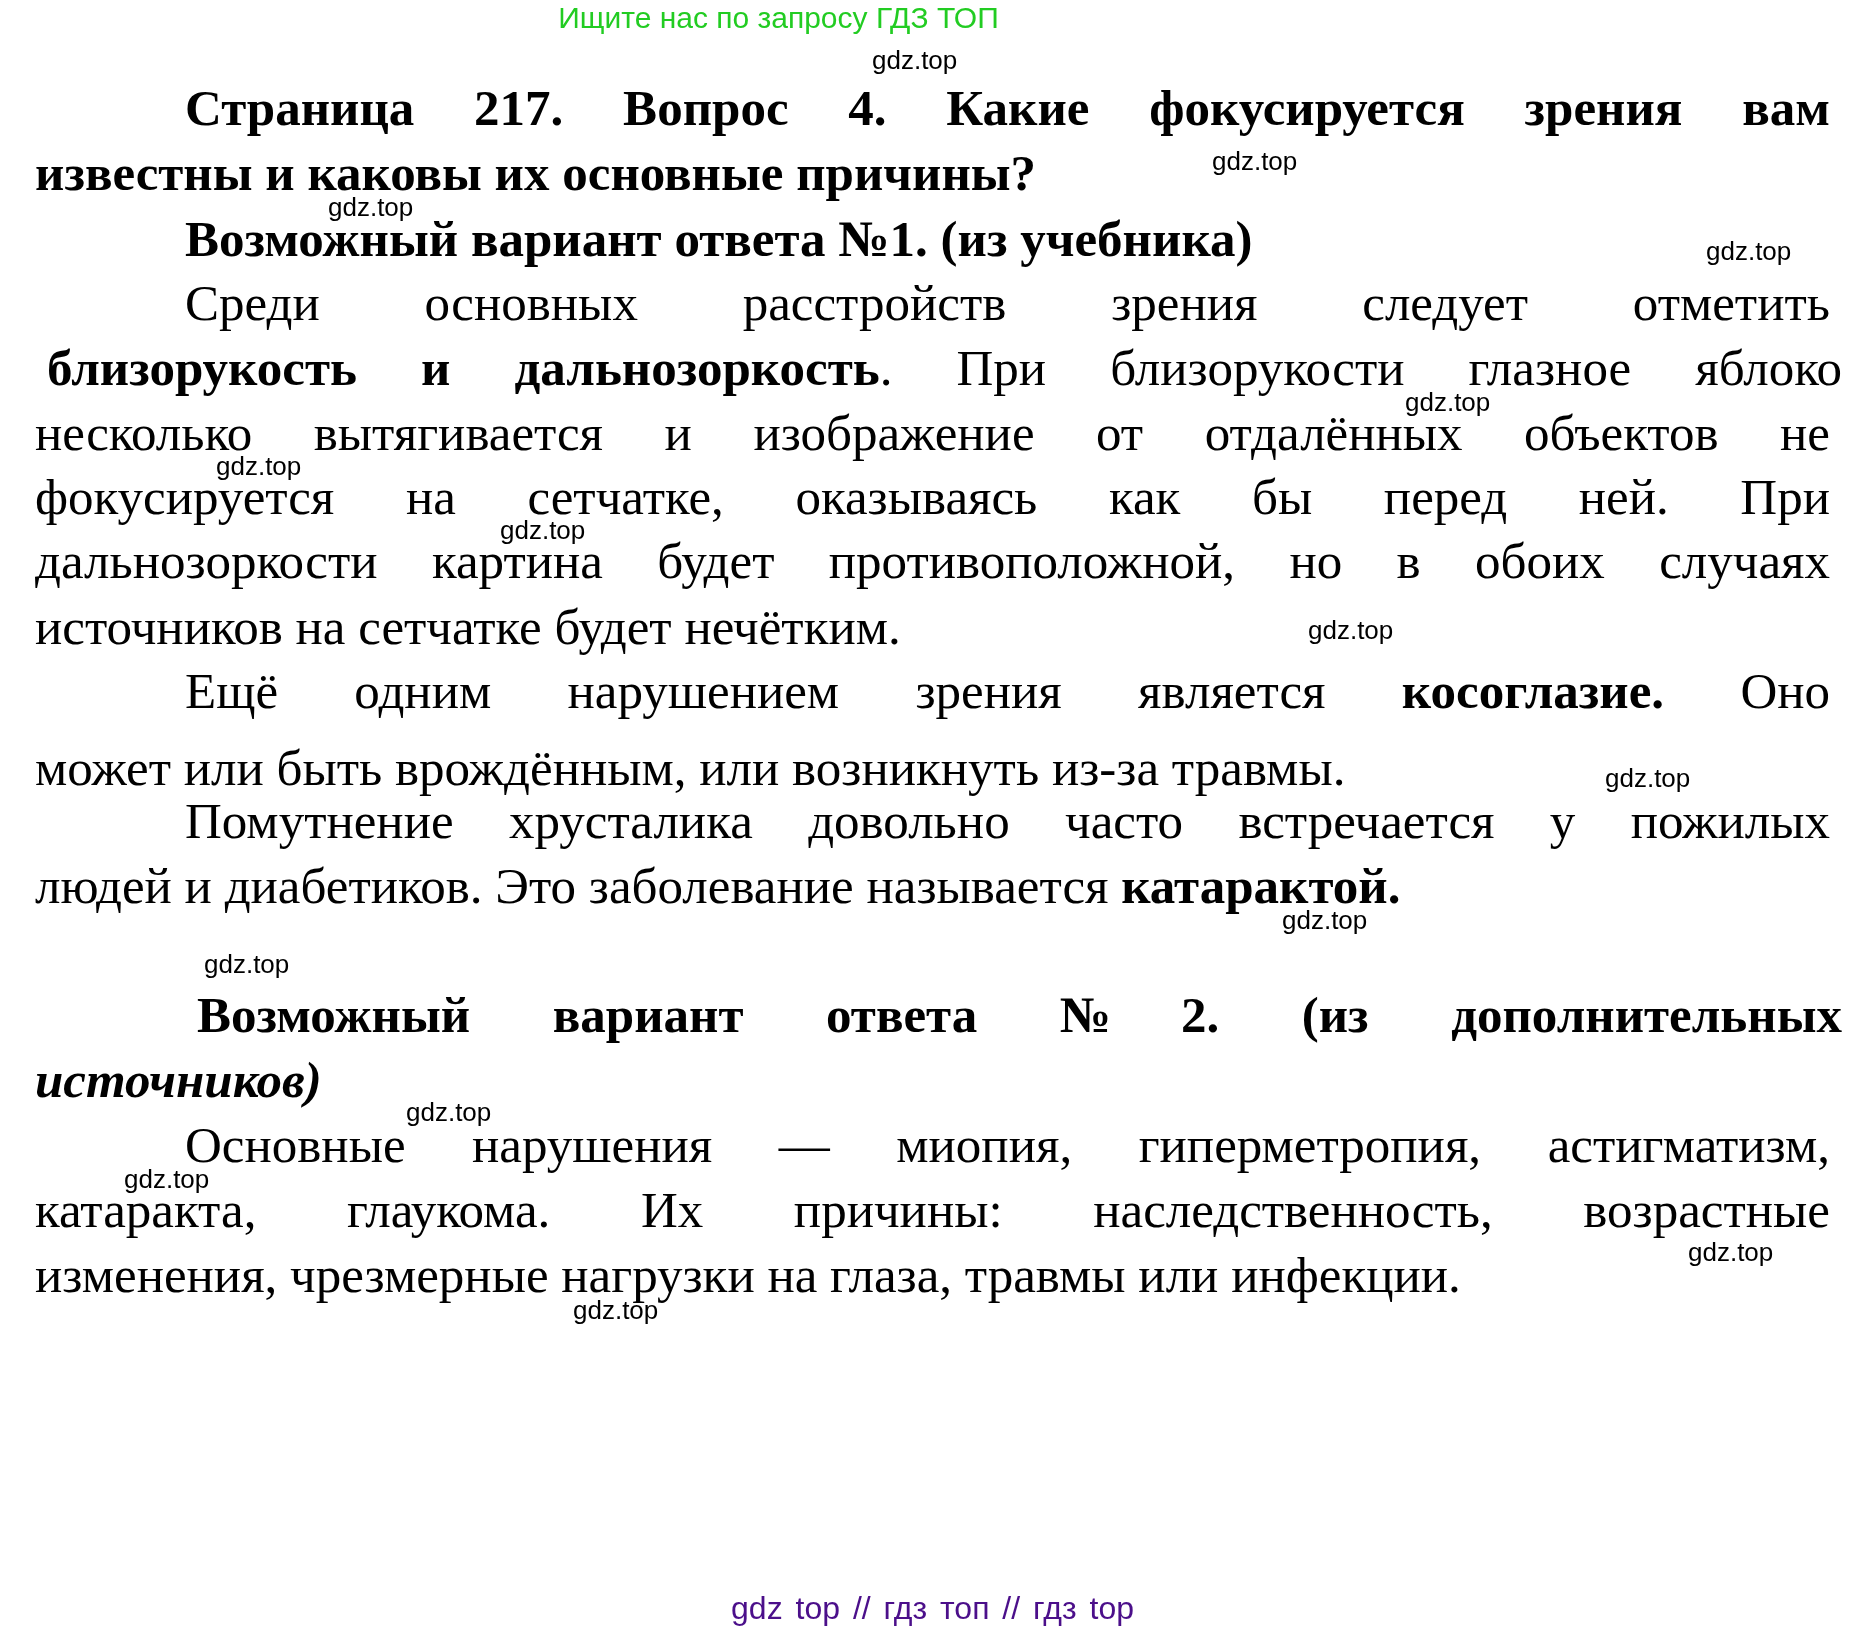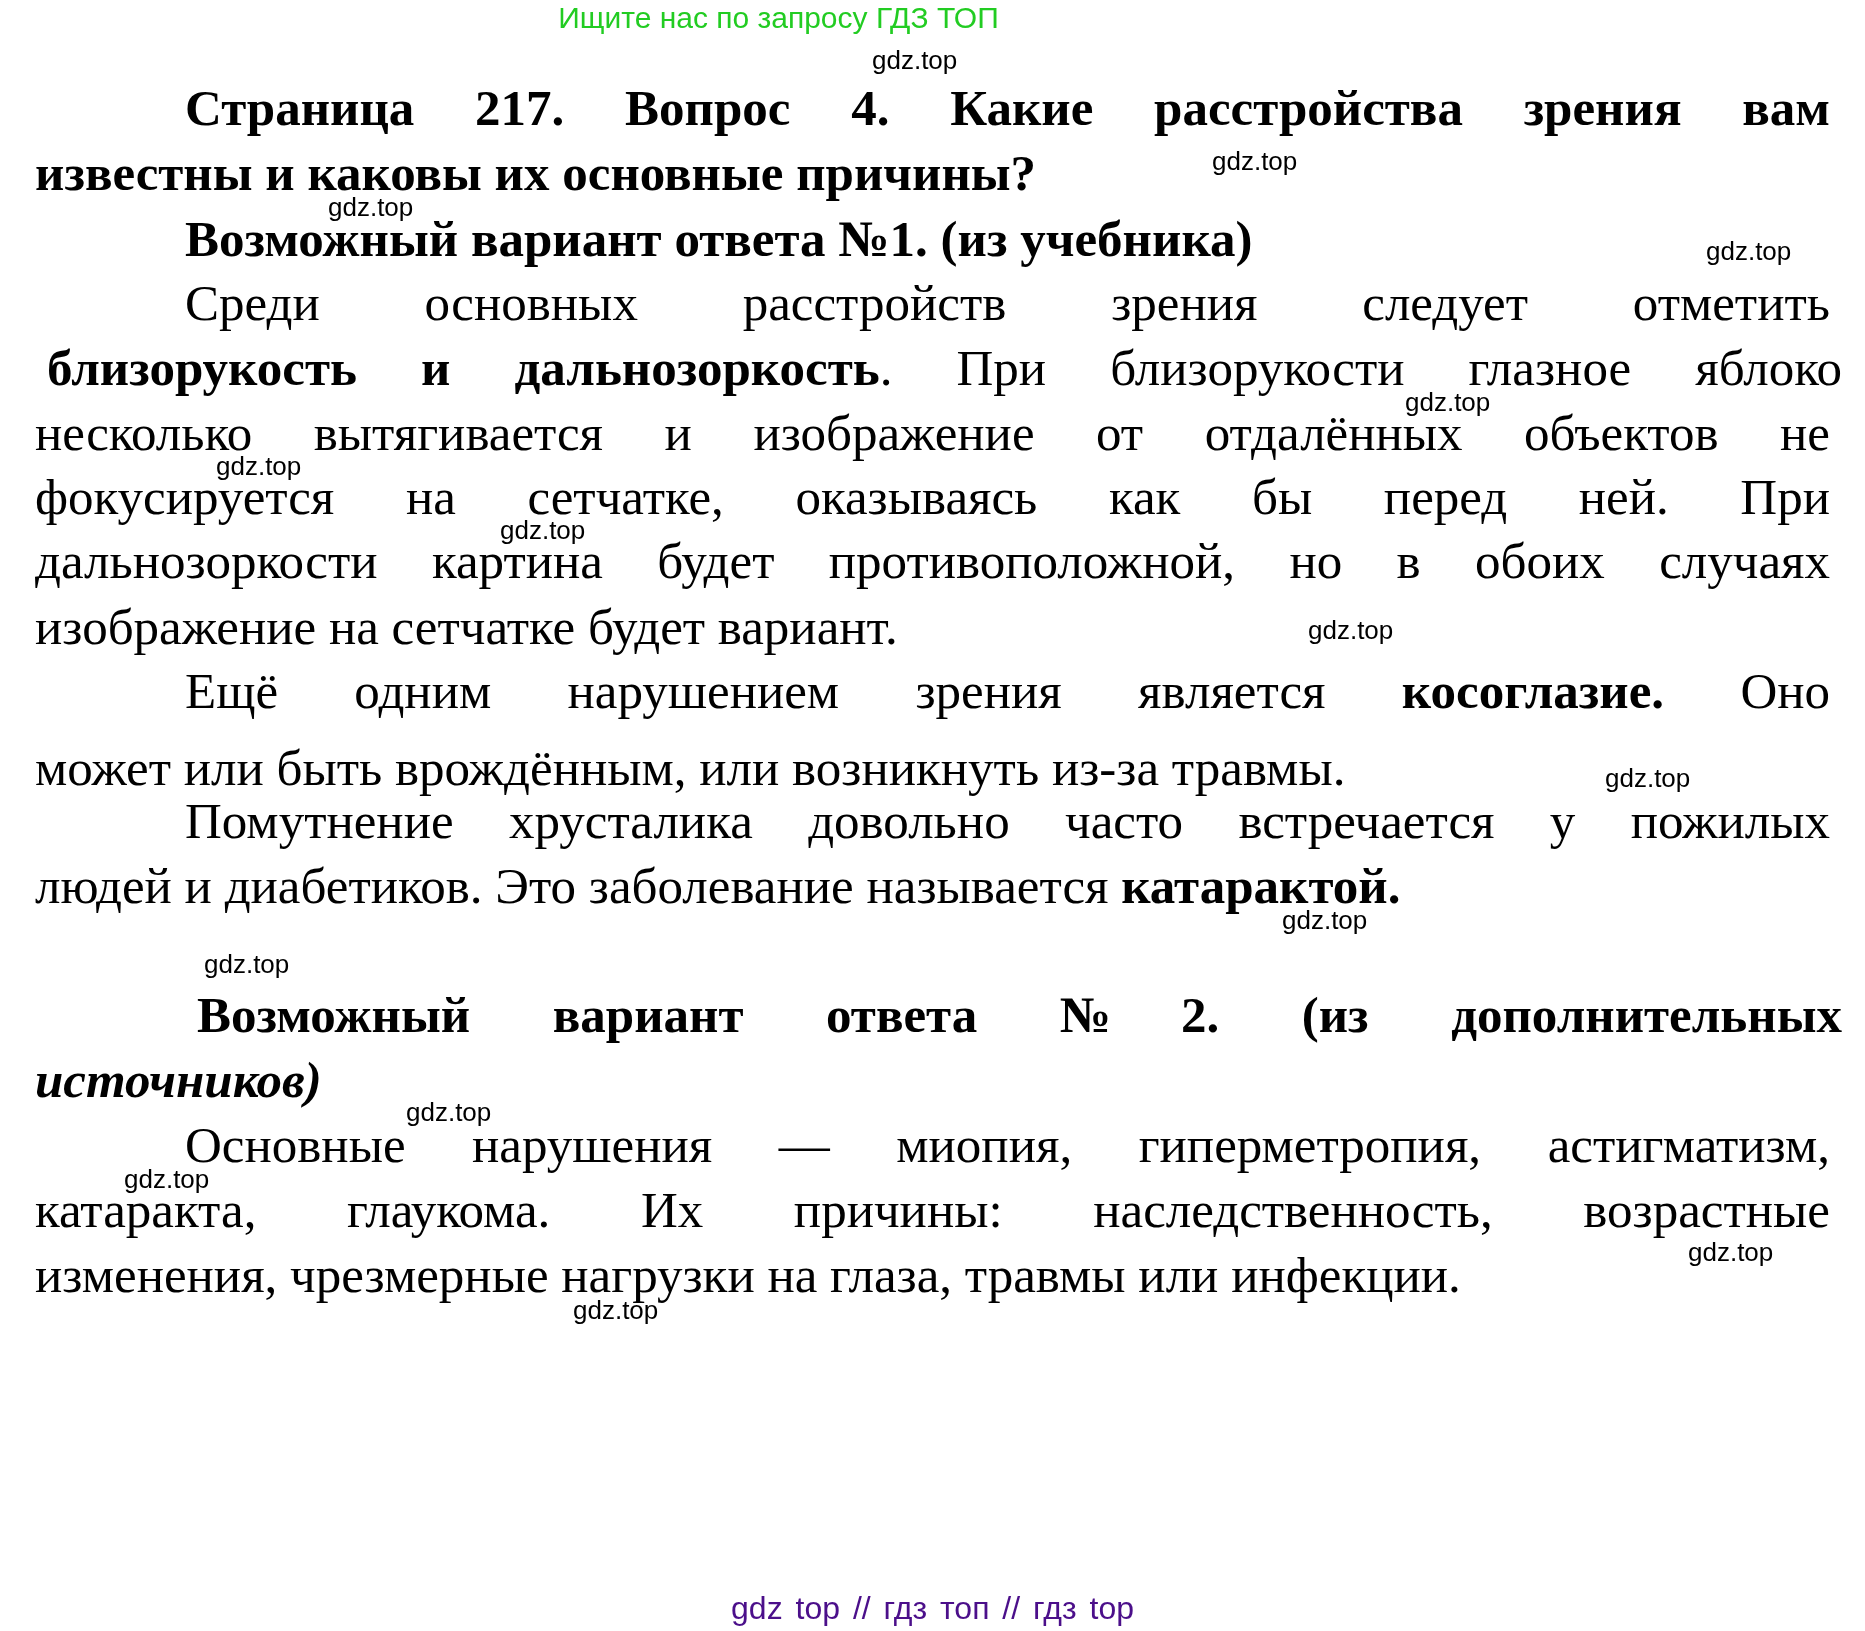--- a/index.html
+++ b/index.html
@@ -77,34 +77,34 @@
 <span class="wm" style="left:1605px; top:764px;">gdz.top</span>
 <span class="wm" style="left:1282px; top:906px;">gdz.top</span>
 <span class="wm" style="left:204px; top:950px;">gdz.top</span>
 <span class="wm" style="left:406px; top:1098px;">gdz.top</span>
 <span class="wm" style="left:124px; top:1165px;">gdz.top</span>
 <span class="wm" style="left:1688px; top:1238px;">gdz.top</span>
 <span class="wm" style="left:573px; top:1296px;">gdz.top</span>
 
 <div class="line indent bold just" style="top:78px;">
   <span>Страница 217. Вопрос 4.</span>
-  <span>Какие расстройства зрения вам</span>
+  <span>Какие фокусируется зрения вам</span>
 </div>
 <div class="line bold" style="top:143px;">известны и каковы их основные причины?</div>
 
 <div class="line indent bold" style="top:209px;">Возможный вариант ответа №1. (из учебника)</div>
 
 <div class="line indent just" style="top:273px;">Среди основных расстройств зрения следует отметить</div>
 <div class="line just" style="top:338px;margin-left:12px;">
   <span class="bold">близорукость и дальнозоркость</span><span>. При близорукости глазное яблоко</span>
 </div>
 <div class="line just" style="top:403px;">несколько вытягивается и изображение от отдалённых объектов не</div>
 <div class="line just" style="top:467px;">фокусируется на сетчатке, оказываясь как бы перед ней. При</div>
 <div class="line just" style="top:531px;">дальнозоркости картина будет противоположной, но в обоих случаях</div>
-<div class="line" style="top:597px;">изображение на сетчатке будет вариант.</div>
+<div class="line" style="top:597px;">источников на сетчатке будет нечётким.</div>
 
 <div class="line indent just" style="top:661px;">
   <span>Ещё одним нарушением зрения является</span>
   <span class="bold">косоглазие.</span>
   <span>Оно</span>
 </div>
 <div class="line" style="top:726px;margin-top:12px;">может или быть врождённым, или возникнуть из-за травмы.</div>
 
 <div class="line indent just" style="top:791px;">Помутнение хрусталика довольно часто встречается у пожилых</div>
 <div class="line" style="top:856px;">

